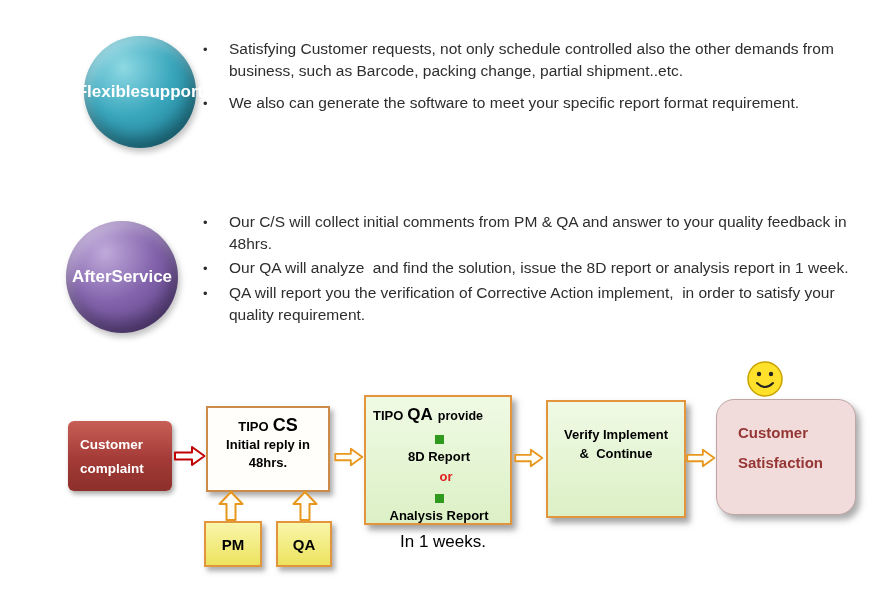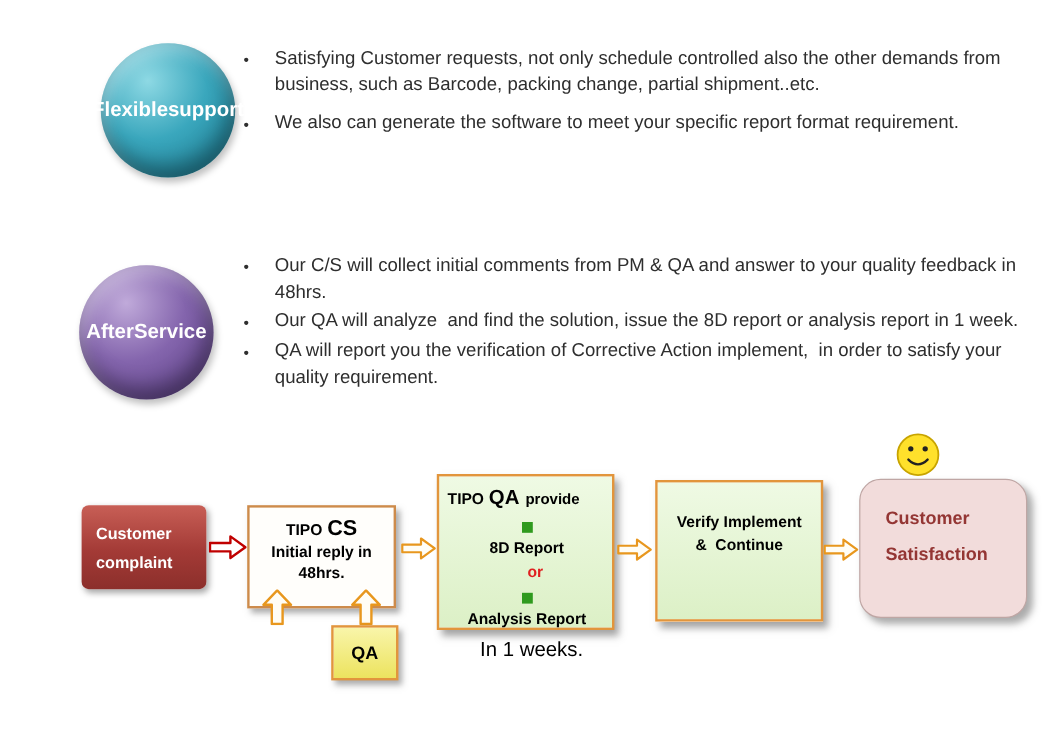--- a/index.html
+++ b/index.html
@@ -29,21 +29,21 @@
   .flow-box{position:absolute;box-sizing:border-box;}
 
   .complaint{left:68px;top:421px;width:104px;height:70px;border-radius:6px;
     background:linear-gradient(180deg,#c85f56 0%,#a33a36 55%,#8c2f2b 100%);
     box-shadow:2px 3px 5px rgba(0,0,0,.35);
     color:#fff;font-weight:bold;font-size:13.5px;display:flex;flex-direction:column;
     justify-content:center;gap:9px;padding-left:12px;}
 
   .cs-box{left:206px;top:406px;width:124px;height:86px;background:#fffefb;
     border:2px solid #cd8b4b;box-shadow:3px 4px 5px rgba(90,90,90,.5);
-    text-align:center;color:#000;padding-top:7px;margin-top:15px;}
+    text-align:center;color:#000;padding-top:7px;}
   .cs-box .brand{font-size:13px;font-weight:bold;margin-right:4px;}
   .cs-box .dept{font-size:18px;font-weight:bold;}
   .cs-line{font-size:13px;font-weight:bold;line-height:18px;white-space:pre-wrap;}
 
   .green-box{background:linear-gradient(180deg,#effae4 0%,#dcf0c6 100%);
     border:2px solid #e2953c;box-shadow:4px 5px 6px rgba(90,90,90,.55);color:#000;}
 
   .qa-provide{left:364px;top:395px;width:148px;height:130px;padding:8px 5px 4px 7px;}
   .qa-provide .brand{font-size:13px;font-weight:bold;margin-right:4px;}
   .qa-provide .dept{font-size:17px;font-weight:bold;margin-right:5px;}
@@ -194,17 +194,20 @@
     <svg viewBox="0 0 26 30" width="26" height="30">
       <polygon points="13,1 24.5,13 17.5,13 17.5,29 8.5,29 8.5,13 1.5,13" fill="#fffdf5" stroke="#e8971e" stroke-width="2" stroke-linejoin="round"></polygon>
     </svg>
   </div>
   <div class="arrow" style="left:292px;top:491px;">
     <svg viewBox="0 0 26 30" width="26" height="30">
       <polygon points="13,1 24.5,13 17.5,13 17.5,29 8.5,29 8.5,13 1.5,13" fill="#fffdf5" stroke="#e8971e" stroke-width="2" stroke-linejoin="round"></polygon>
     </svg>
   </div>
 
+  <div class="mini-box pm-box">
+    <span>PM</span>
+  </div>
   <div class="mini-box qa-box">
     <span>QA</span>
   </div>
 
 </div>
 
 </body></html>

